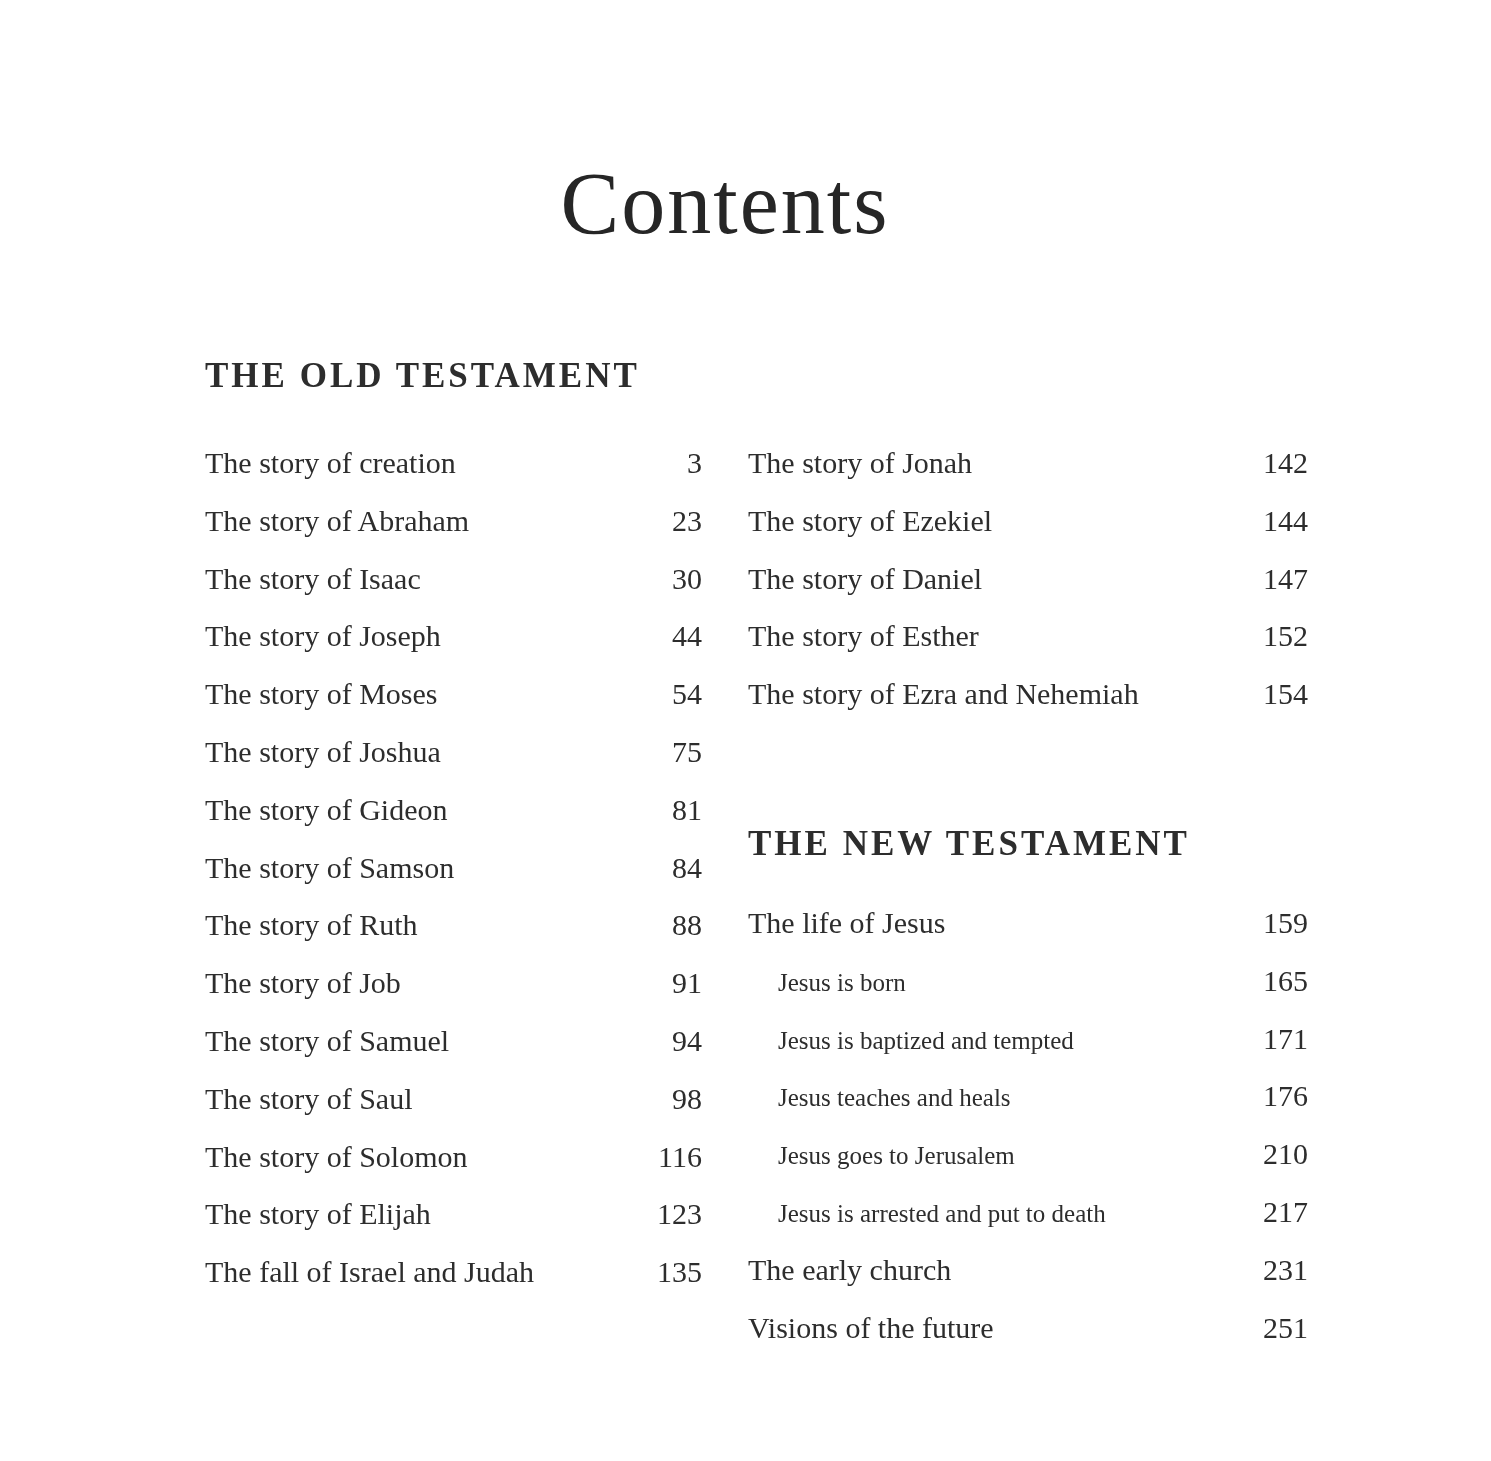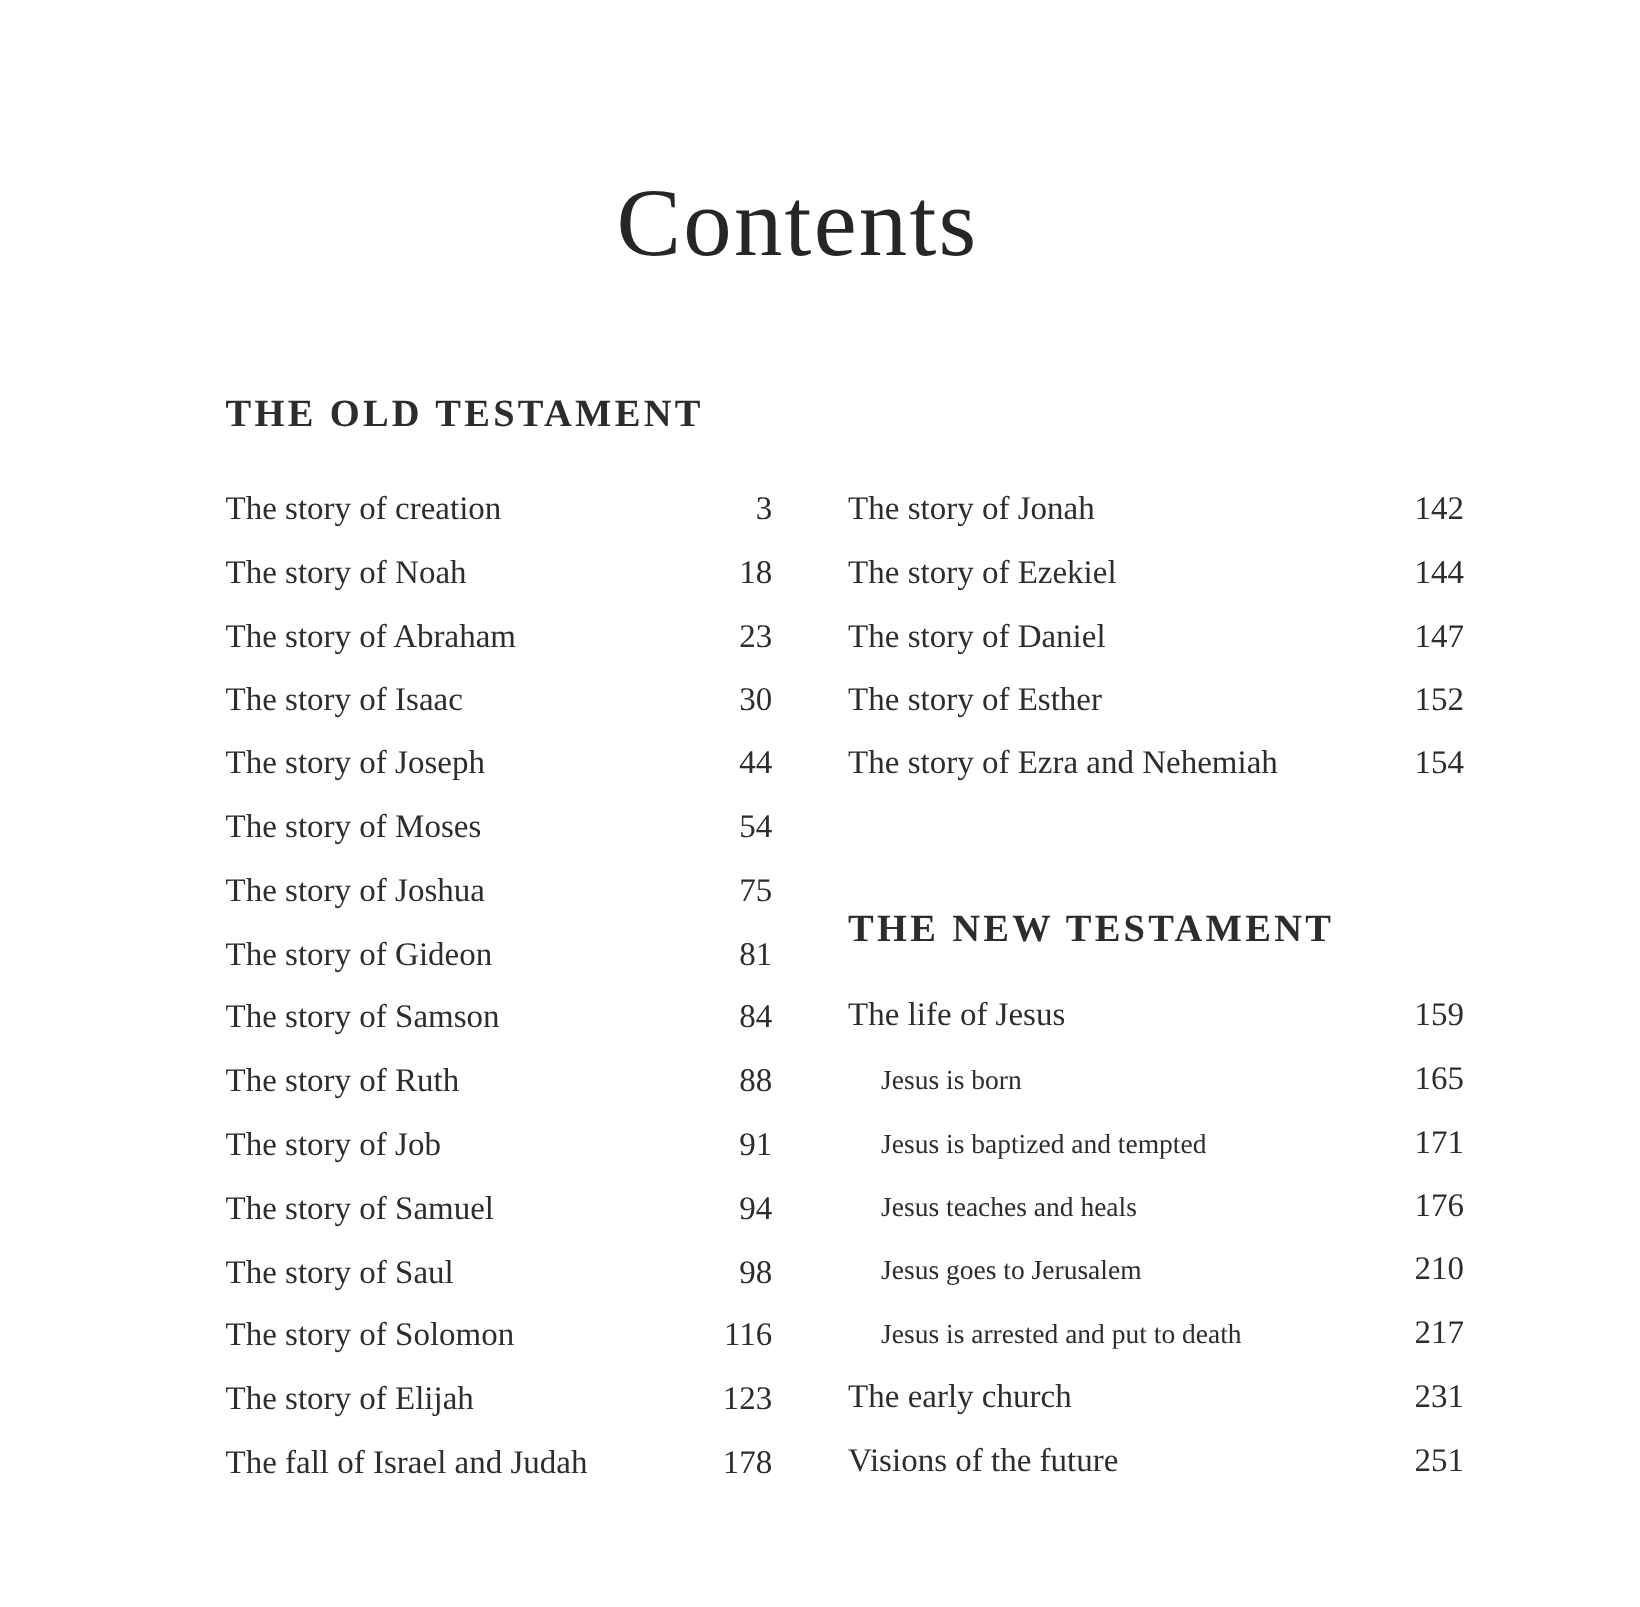--- a/index.html
+++ b/index.html
@@ -47,21 +47,20 @@
     position: absolute;
     top: 448px;
   }
   .col-left {
     left: 205px;
     width: 497px;
   }
   .col-right {
     left: 748px;
     width: 560px;
-    margin-left: 23px;
   }
   .row {
     height: 57.8px;
     display: flex;
     justify-content: space-between;
     align-items: baseline;
   }
   .row .t {
     font-size: 30px;
     line-height: 1;
@@ -91,24 +90,20 @@
   <h1 class="title">Contents</h1>
 
   <h2 class="section-heading ot-heading">THE OLD TESTAMENT</h2>
 
   <div class="col col-left">
     <div class="row">
       <span class="t">The story of creation</span>
       <span class="p">3</span>
     </div>
     <div class="row">
-      <span class="t">The story of Noah</span>
-      <span class="p">18</span>
-    </div>
-    <div class="row">
       <span class="t">The story of Abraham</span>
       <span class="p">23</span>
     </div>
     <div class="row">
       <span class="t">The story of Isaac</span>
       <span class="p">30</span>
     </div>
     <div class="row">
       <span class="t">The story of Joseph</span>
       <span class="p">44</span>
@@ -148,21 +143,21 @@
     <div class="row">
       <span class="t">The story of Solomon</span>
       <span class="p">116</span>
     </div>
     <div class="row">
       <span class="t">The story of Elijah</span>
       <span class="p">123</span>
     </div>
     <div class="row">
       <span class="t">The fall of Israel and Judah</span>
-      <span class="p">178</span>
+      <span class="p">135</span>
     </div>
   </div>
 
   <div class="col col-right">
     <div class="row">
       <span class="t">The story of Jonah</span>
       <span class="p">142</span>
     </div>
     <div class="row">
       <span class="t">The story of Ezekiel</span>

